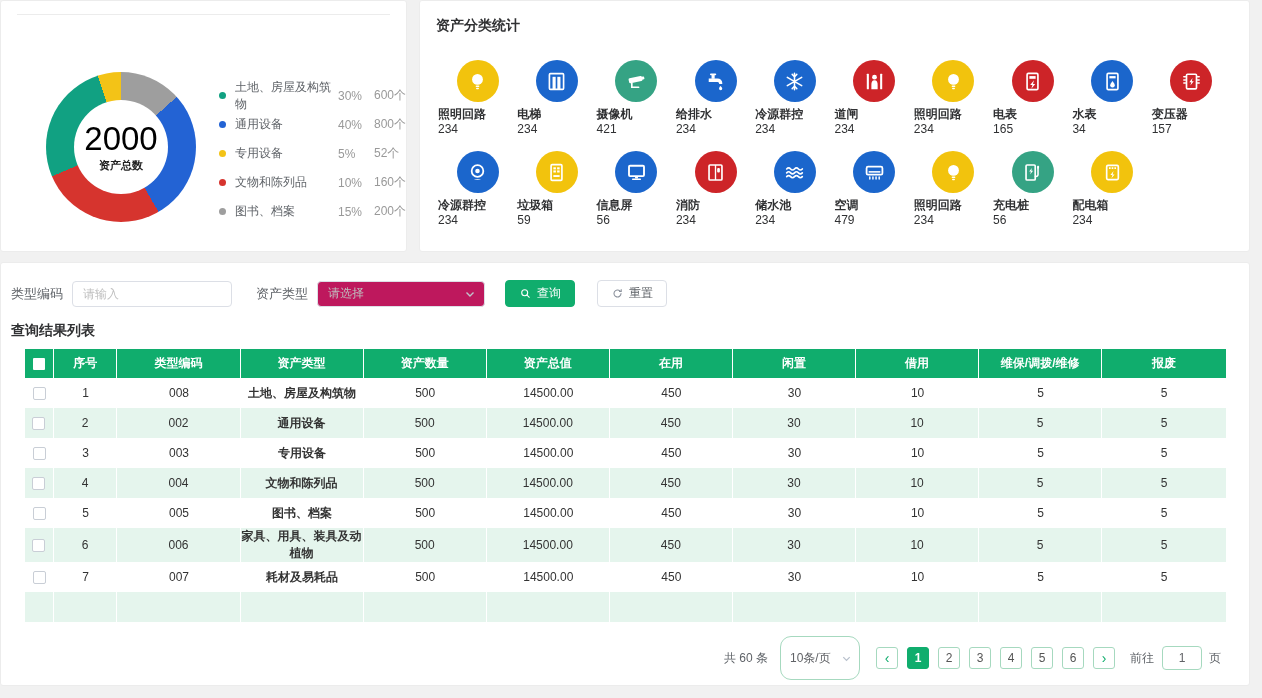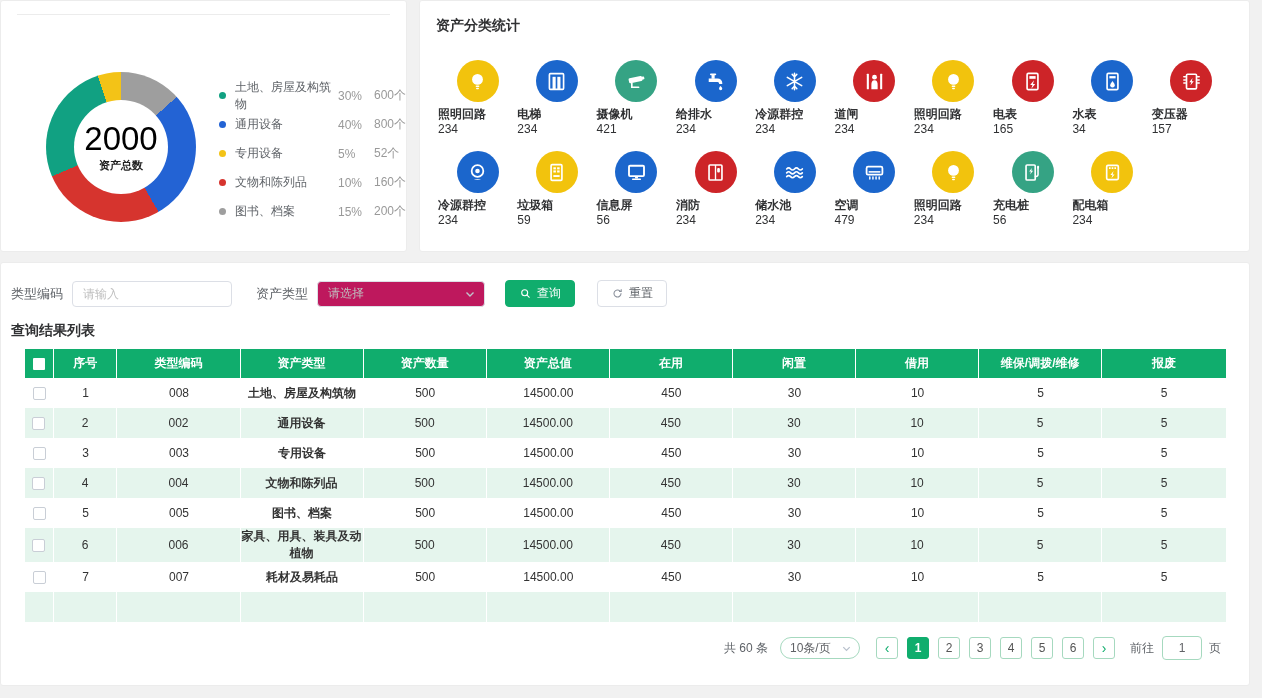--- a/index.html
+++ b/index.html
@@ -65,21 +65,21 @@
   tr.striped td:last-child{border-right:none;}
   td.t-name{font-weight:700;color:#303133;}
   .cb{display:block;width:13px;height:13px;box-sizing:border-box;border:1px solid #c9ced6;
     border-radius:2px;background:#fff;margin:0 auto;cursor:pointer;}
   .cb-head{border:none;width:12px;height:12px;border-radius:1px;}
 
   
   .pagination{position:absolute;right:28px;top:373px;display:flex;align-items:center;
     font-size:12px;color:#5f6368;}
   .pg-total{margin-right:12px;}
-  .pg-size{width:80px;height:22px;box-sizing:border-box;border:1px solid #a6d9bf;border-radius:11px;
+  .pg-size{width:80px;height:44px;box-sizing:border-box;border:1px solid #a6d9bf;border-radius:11px;
     display:flex;align-items:center;justify-content:space-between;padding:0 7px 0 9px;
     color:#606266;margin-right:16px;cursor:pointer;background:#fff;}
   .pg-pages{display:flex;align-items:center;gap:9px;}
   .pg-btn{width:22px;height:22px;box-sizing:border-box;border:1px solid #a6d9bf;border-radius:3px;
     background:#fff;color:#555;font-size:12px;display:inline-flex;align-items:center;
     justify-content:center;cursor:pointer;font-family:inherit;padding:0;}
   .pg-btn.arrow{color:#10ad6d;font-size:14px;}
   .pg-btn.active{background:#10ad6d;border-color:#10ad6d;color:#fff;font-weight:700;}
   .pg-goto-label{margin:0 8px 0 15px;}
   .pg-goto{width:40px;height:24px;box-sizing:border-box;border:1px solid #a6d9bf;border-radius:4px;

